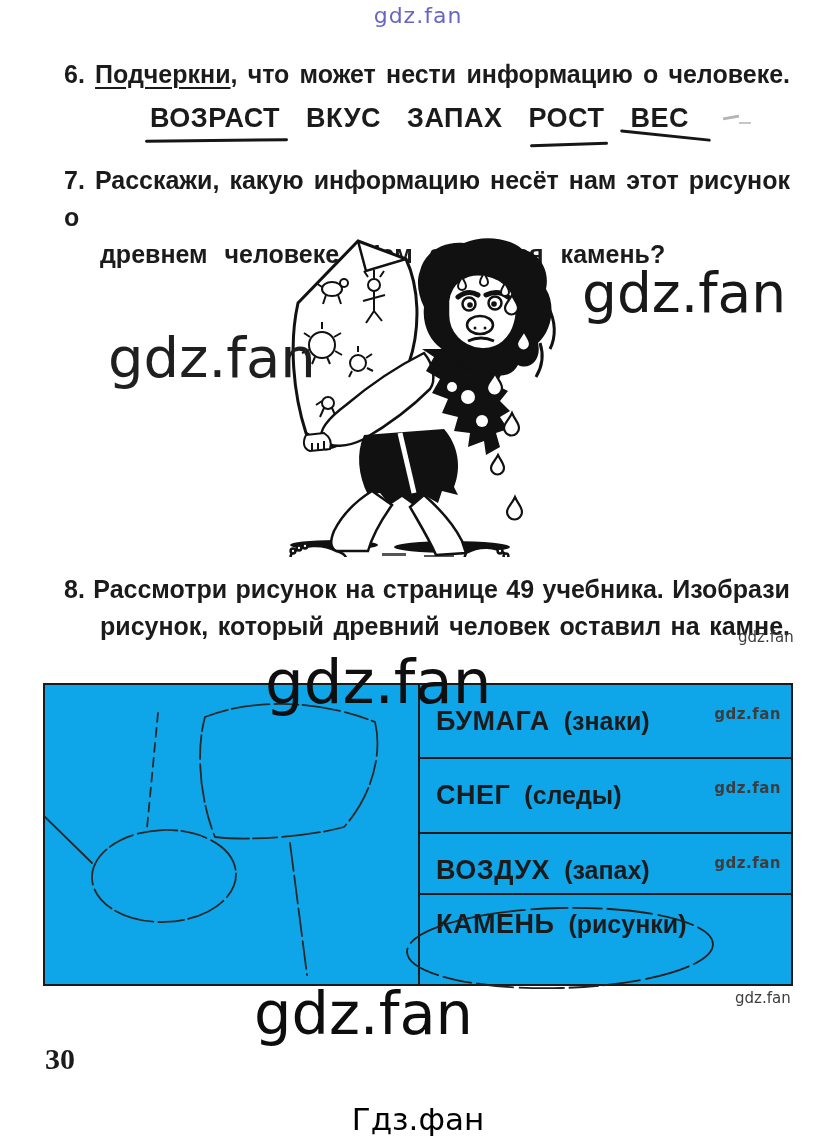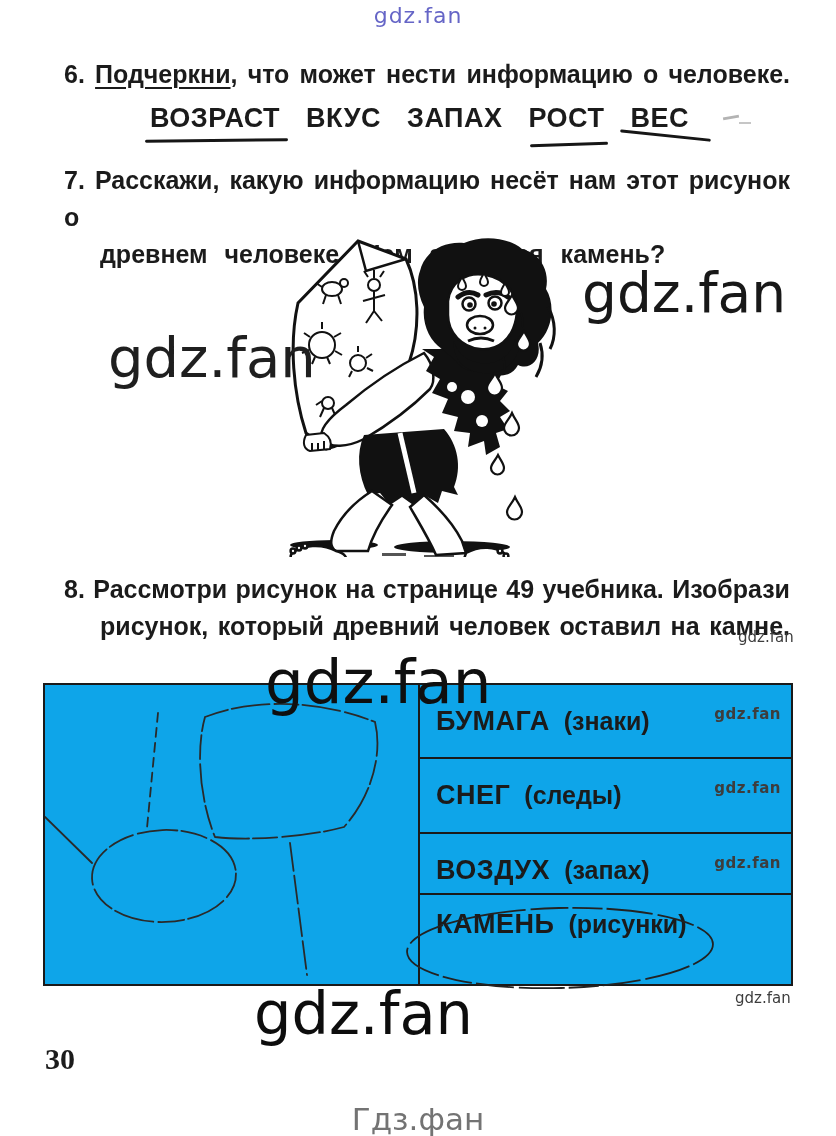--- a/index.html
+++ b/index.html
@@ -43,21 +43,21 @@
   .sketch-panel { position:absolute; left:0; top:0; width:373px; height:299px; }
   .options-col { position:absolute; left:373px; top:0; bottom:0; right:0; border-left:2px solid #1a1a1a; display:flex; flex-direction:column; }
   .opt-row { position:relative; box-sizing:border-box; padding:21px 0 0 16px; font-size:27px; font-weight:700; letter-spacing:.5px; }
   .opt-row.b { border-bottom:2px solid #1a1a1a; }
   .opt-hint { font-size:25px; margin-left:14px; letter-spacing:0; }
   .row-wm { position:absolute; top:20px; right:10px; font-family:"DejaVu Sans", sans-serif; font-size:15px; color:#3d3d3d; }
   .circle-overlay { position:absolute; left:398px; top:902px; width:324px; height:94px; z-index:6; pointer-events:none; }
 
   .page-number { position:absolute; left:45px; top:1042px; font-size:30px; font-weight:700; z-index:1;font-family:Liberation Serif, serif; }
   .footer { position:absolute; left:0; top:1101px; width:100%; text-align:center;
-            font-family:"DejaVu Sans", sans-serif; font-size:31px; color:#737373; z-index:1; }
+            font-family:"DejaVu Sans", sans-serif; font-size:31px; color:#000000; z-index:1; }
 </style>
 </head>
 <body>
 
 <div class="page">
 
   <div class="wm wm-top">gdz.fan</div>
   <div class="wm wm-left">gdz.fan</div>
   <div class="wm wm-right">gdz.fan</div>
   <div class="wm wm-small wm-task8">gdz.fan</div>

